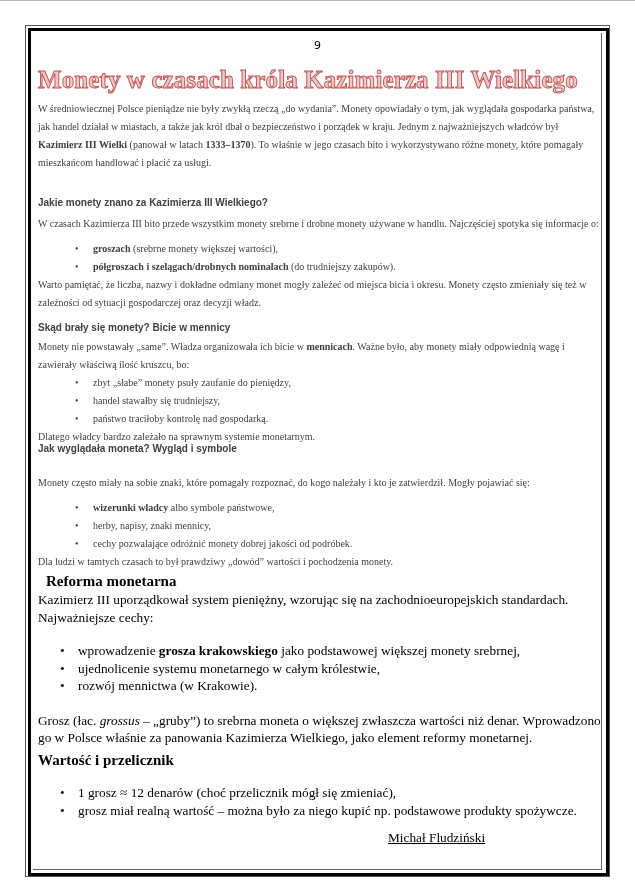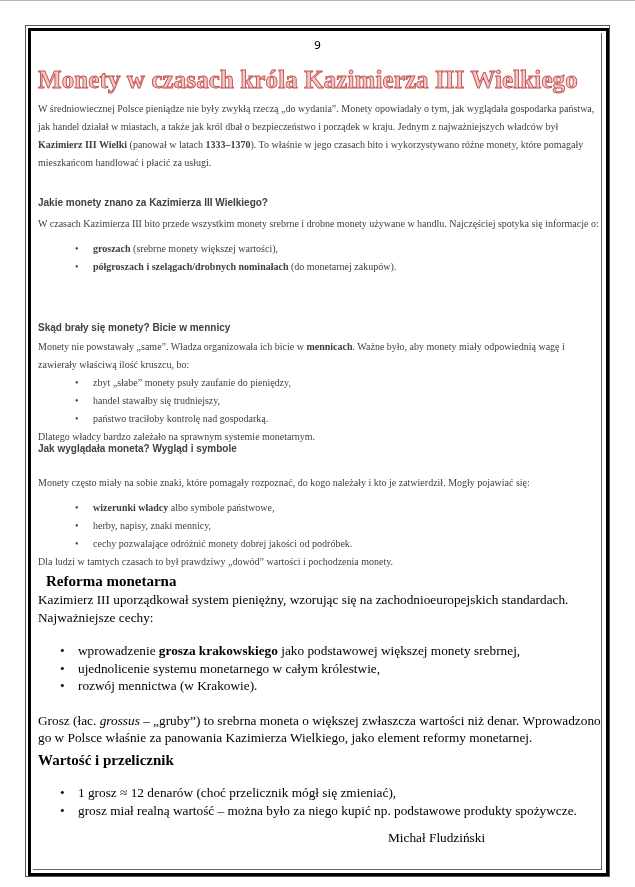--- a/index.html
+++ b/index.html
@@ -42,21 +42,21 @@
     font-family: Liberation Serif, serif; font-weight: bold; font-size: 15px;
     color: #000; margin: 0; line-height: 20px;
   }
   ul { list-style: none; margin: 0; padding: 0; }
   li { position: relative; }
   .ul-grey li { padding-left: 55px; }
   .ul-grey li .dot { position: absolute; left: 37px; }
   .ul-black li { padding-left: 40px; }
   .ul-black li .dot { position: absolute; left: 22px; }
   b { font-weight: bold; }
-  .sig { position: absolute; left: 388px; top: 830px; font-size: 13.3px; color: #000; }
+  .sig { position: absolute; left: 388px; top: 830px; font-size: 13.3px; color: #000; text-decoration: underline; }
 </style>
 </head>
 <body>
 
 <div class="topline"></div>
 <div class="frame-outer"></div>
 <div class="frame-inner"></div>
 <div class="frame-inner-line"></div>
 
 <div class="page-num">9</div>
@@ -66,22 +66,23 @@
   <p class="grey">
     <span>W średniowiecznej Polsce pieniądze nie były zwykłą rzeczą „do wydania”. Monety opowiadały o tym, jak wyglądała gospodarka państwa, jak handel działał w miastach, a także jak król dbał o bezpieczeństwo i porządek w kraju. Jednym z najważniejszych władców był </span><b>Kazimierz III Wielki</b><span> (panował w latach </span><b>1333–1370</b><span>). To właśnie w jego czasach bito i wykorzystywano różne monety, które pomagały mieszkańcom handlować i płacić za usługi.</span>
   </p>
 </div>
 
 <div class="block" style="top:194px;">
   <h2 class="h2s">Jakie monety znano za Kazimierza III Wielkiego?</h2>
   <p class="grey" style="margin-top:3px;">W czasach Kazimierza III bito przede wszystkim monety srebrne i drobne monety używane w handlu. Najczęściej spotyka się informacje o:</p>
   <ul class="ul-grey grey" style="margin-top:7px;">
     <li><span class="dot">•</span><b>groszach</b><span> (srebrne monety większej wartości),</span></li>
-    <li><span class="dot">•</span><b>półgroszach i szelągach/drobnych nominałach</b><span> (do monetarnej zakupów).</span></li>
+    <li><span class="dot">•</span><b>półgroszach i szelągach/drobnych nominałach</b><span> (do trudniejszy zakupów).</span></li>
   </ul>
+  <p class="grey">Warto pamiętać, że liczba, nazwy i dokładne odmiany monet mogły zależeć od miejsca bicia i okresu. Monety często zmieniały się też w zależności od sytuacji gospodarczej oraz decyzji władz.</p>
 </div>
 
 <div class="block" style="top:319px;">
   <h2 class="h2s">Skąd brały się monety? Bicie w mennicy</h2>
   <p class="grey" style="margin-top:1px;"><span>Monety nie powstawały „same”. Władza organizowała ich bicie w </span><b>mennicach</b><span>. Ważne było, aby monety miały odpowiednią wagę i zawierały właściwą ilość kruszcu, bo:</span></p>
   <ul class="ul-grey grey">
     <li><span class="dot">•</span><span>zbyt „słabe” monety psuły zaufanie do pieniędzy,</span></li>
     <li><span class="dot">•</span><span>handel stawałby się trudniejszy,</span></li>
     <li><span class="dot">•</span><span>państwo traciłoby kontrolę nad gospodarką.</span></li>
   </ul>

